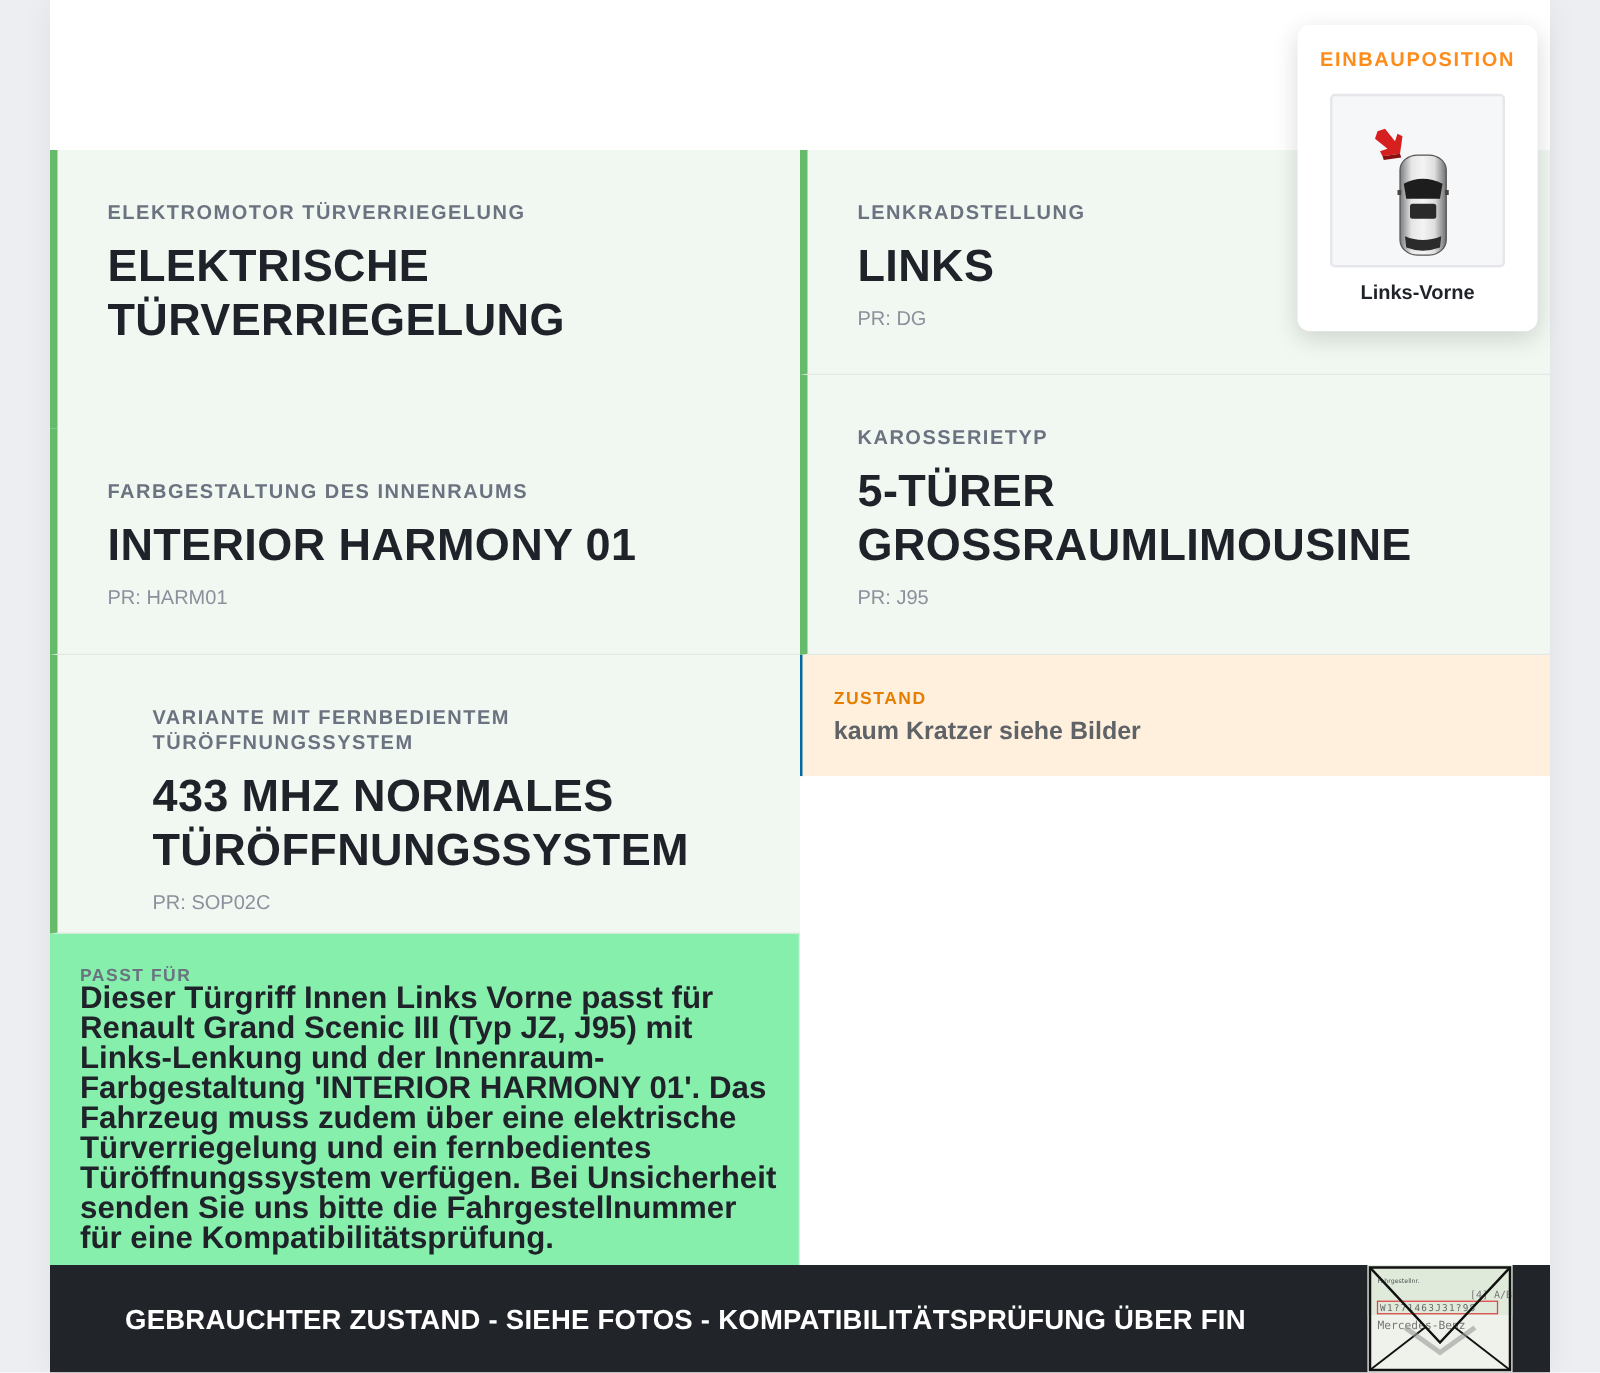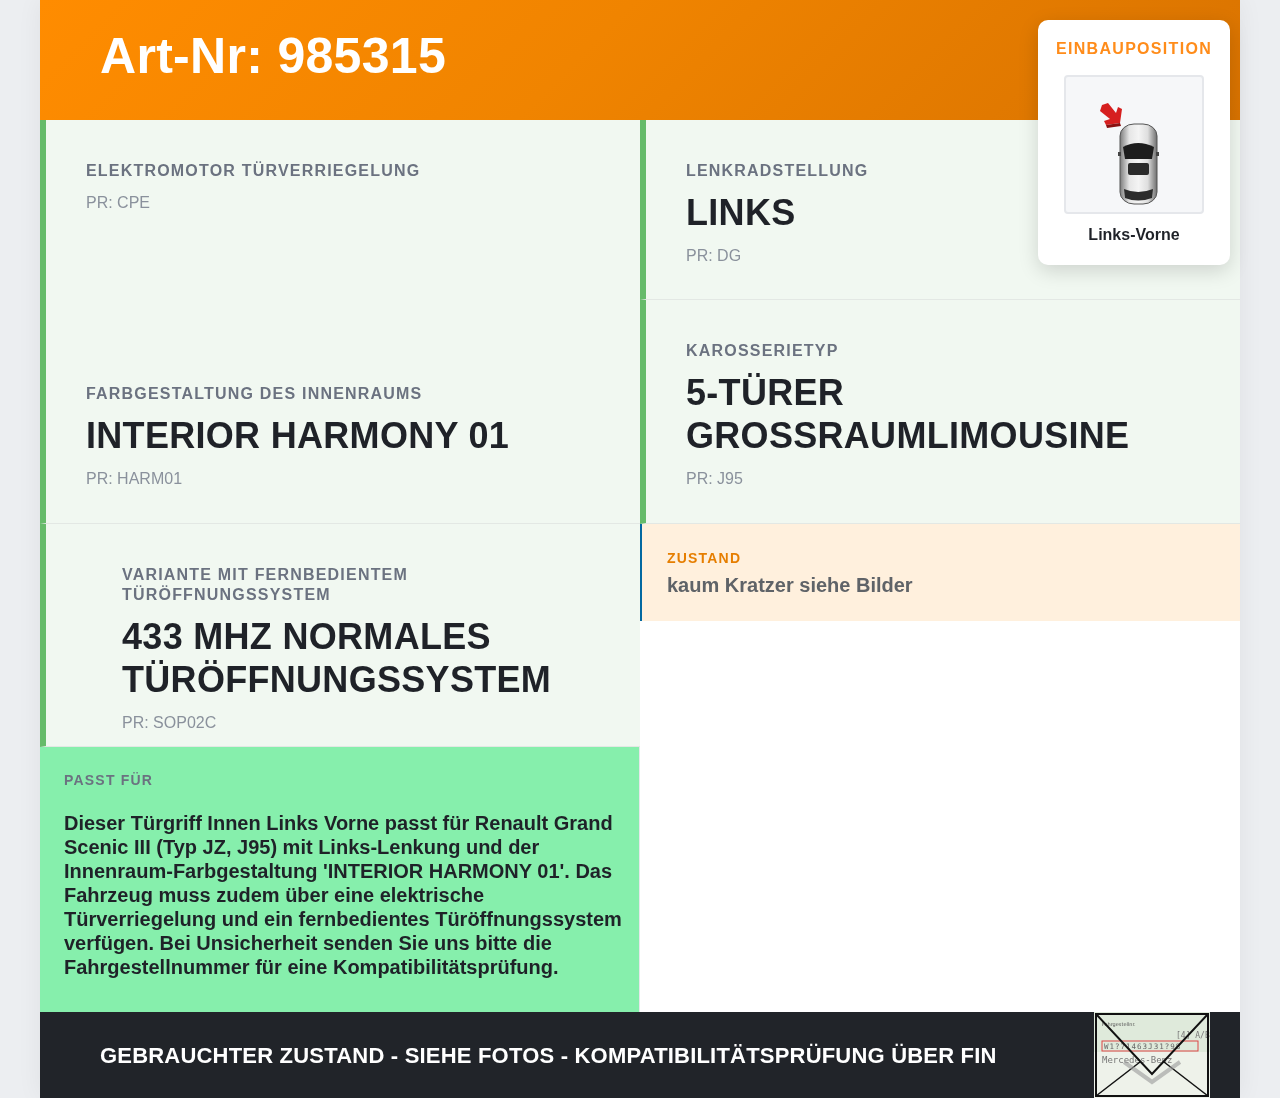--- a/index.html
+++ b/index.html
@@ -58,22 +58,22 @@
     }
     .passt {
       position: absolute; left: 0; top: 627px; width: 600px; height: 266px;
       background: #86efac; border-right: 1px solid #e5e7eb;
     }
     .passt-label {
       position: absolute; left: 24px; top: 25px;
       font-size: 14px; font-weight: 700; color: #6b7280; letter-spacing: 1.2px;
     }
     .passt-text {
-      position: absolute; left: 24px; top: 64px; width: 560px;
-      font-size: 20px; font-weight: 700; color: #1f2228; line-height: 24px;
+      position: absolute; left: 24px; top: 39px; width: 560px;
+      font-size: 25px; font-weight: 700; color: #1f2228; line-height: 24px;
     }
     .right-blank {
       position: absolute; left: 600px; top: 501px; width: 600px; height: 392px; background: #ffffff;
     }
     .footer {
       position: absolute; left: 0; top: 1012px; width: 1200px; height: 86px;
       background: #212429;
     }
     .footer-text {
       position: absolute; left: 60px; top: 31px;
@@ -99,30 +99,27 @@
     .position-caption {
       position: absolute; left: 0; top: 206px; width: 100%; text-align: center;
       color: #1f2228; font-size: 16px; font-weight: 700;
     }
   </style>
 </head>
 <body>
 
 <div class="page">
 
-  <div class="header">
-    <div class="header-title">Art-Nr: 985315</div>
-  </div>
 
   <div class="grid">
 
     <div class="cell" style="left:0; top:0; width:600px; height:253px;">
       <div class="cell-inner" style="top:41px;">
         <div class="cell-label">ELEKTROMOTOR TÜRVERRIEGELUNG</div>
-        <div class="cell-pr">PR: CPE</div>
+        <div class="cell-value" style="width:400px;">ELEKTRISCHE TÜRVERRIEGELUNG</div>
       </div>
     </div>
 
     <div class="cell" style="left:600px; top:0; width:600px; height:180px;">
       <div class="cell-inner" style="top:41px;">
         <div class="cell-label">LENKRADSTELLUNG</div>
         <div class="cell-value">LINKS</div>
         <div class="cell-pr">PR: DG</div>
       </div>
     </div>

